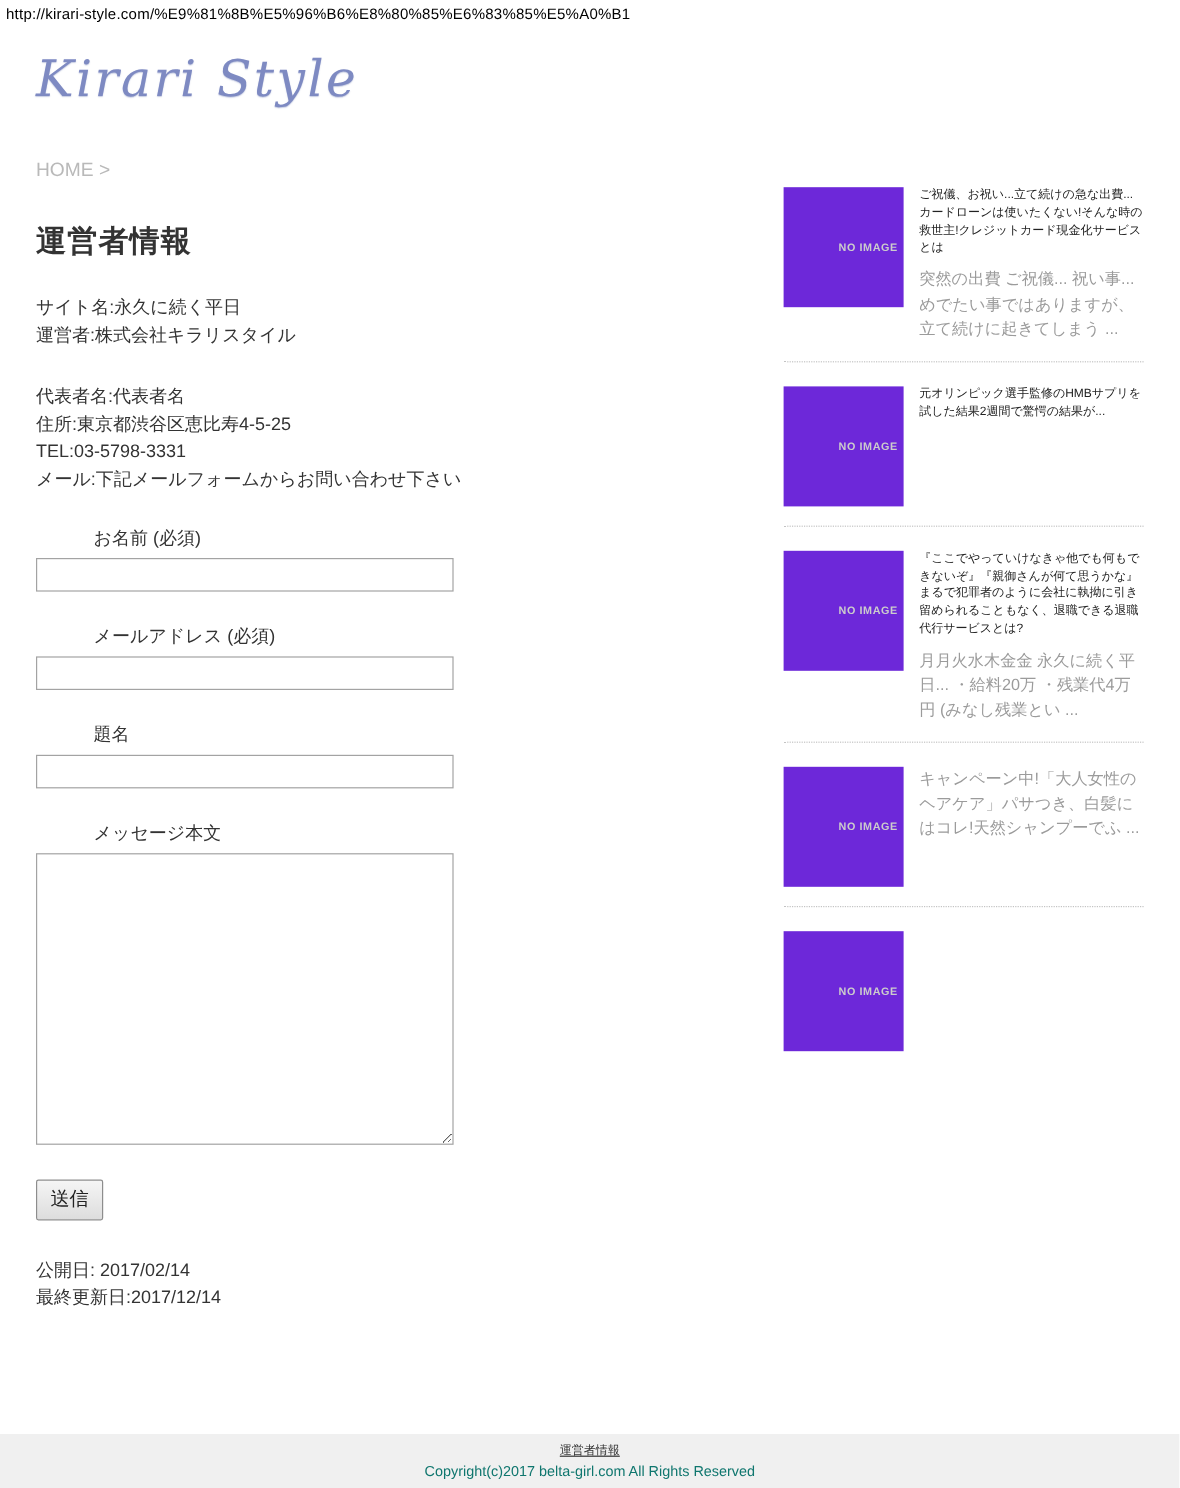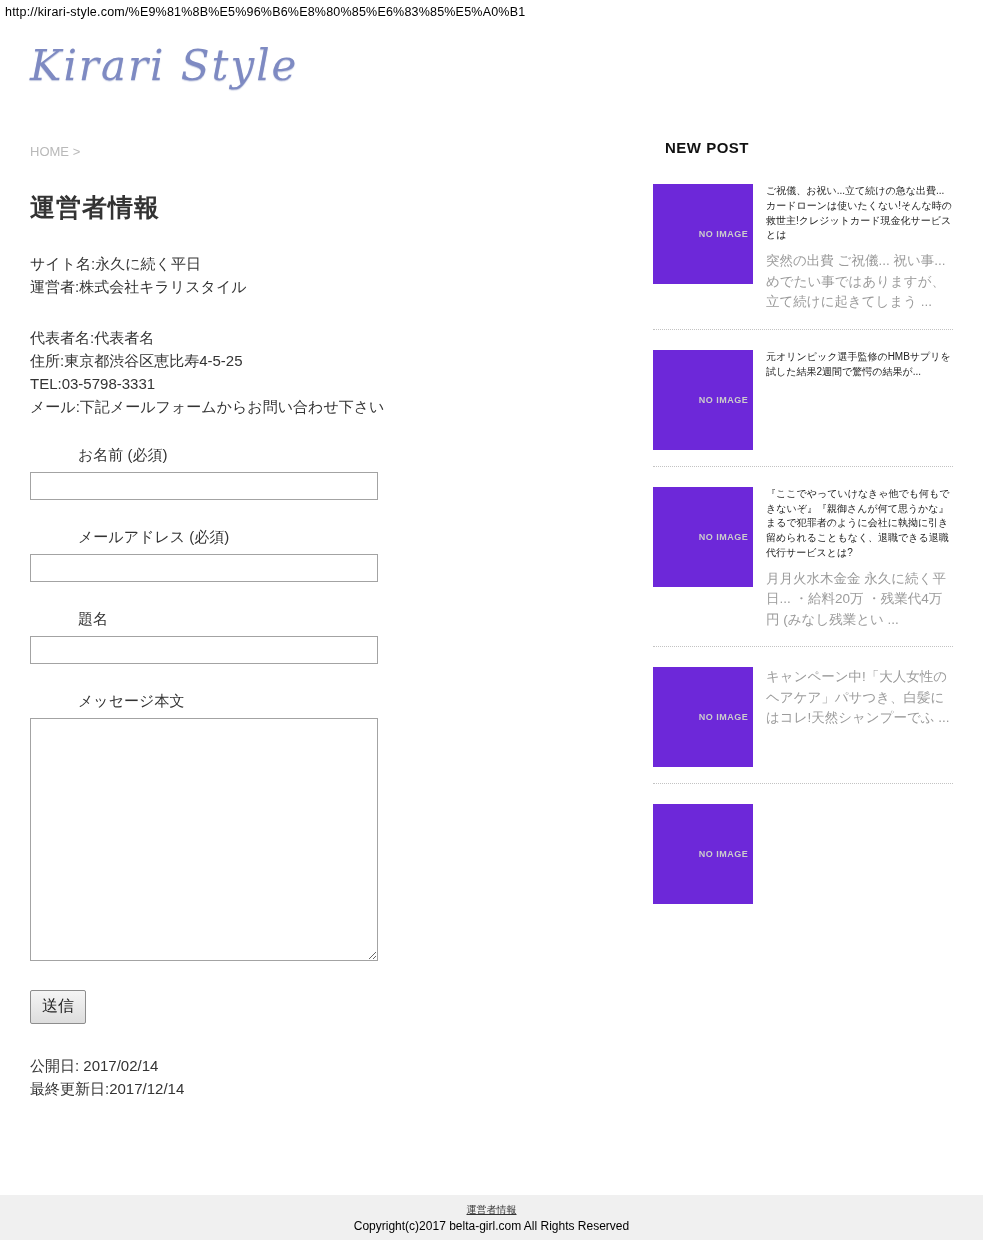--- a/index.html
+++ b/index.html
@@ -33,23 +33,23 @@
     cursor: pointer;
   }
   .container {
     display: flex;
     padding: 0 30px;
     margin-top: 38px;
     flex: 0 0 auto;
   }
   .main { width: 590px; }
   .breadcrumb {
-    font-size: 13px;
+    font-size: 16px;
     color: #b9b9b9;
-    margin-top: 16px;
+    margin-top: 6px;
   }
   .breadcrumb a { color: #b9b9b9; text-decoration: none; cursor: pointer; }
   h1.page-title {
     font-size: 25px;
     font-weight: bold;
     color: #333;
     margin-top: 32px;
     letter-spacing: 1px;
   }
   .info-block { margin-top: 28px; }
@@ -169,21 +169,21 @@
   }
   .footer-link {
     font-size: 10px;
     color: #333;
     text-decoration: underline;
     cursor: pointer;
     display: inline-block;
   }
   .footer-copy {
     font-size: 12px;
-    color: #000000;
+    color: #0f766e;
     margin-top: 2px;
   }
 </style>
 </head>
 <body>
 
 <div class="url-bar">http://kirari-style.com/%E9%81%8B%E5%96%B6%E8%80%85%E6%83%85%E5%A0%B1</div>
 
 <div class="logo">Kirari Style</div>
 
@@ -229,21 +229,20 @@
 
     <div class="date-block">
       <p>公開日: 2017/02/14</p>
       <p>最終更新日:2017/12/14</p>
     </div>
 
   </div>
 
   <div class="sidebar">
 
-    <div class="sidebar-heading">NEW POST</div>
 
     <div class="post-list">
 
       <div class="post">
         <div class="thumb">
           <span>NO IMAGE</span>
         </div>
         <div class="post-body">
           <div class="post-title">ご祝儀、お祝い...立て続けの急な出費...カードローンは使いたくない!そんな時の救世主!クレジットカード現金化サービスとは</div>
           <div class="post-excerpt">突然の出費 ご祝儀... 祝い事... めでたい事ではありますが、立て続けに起きてしまう ...</div>

